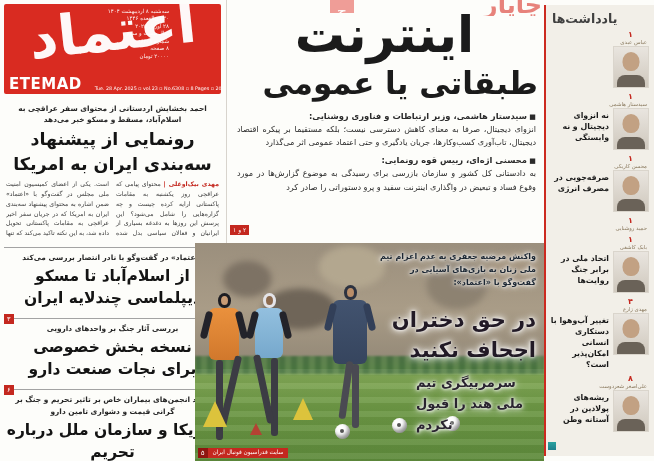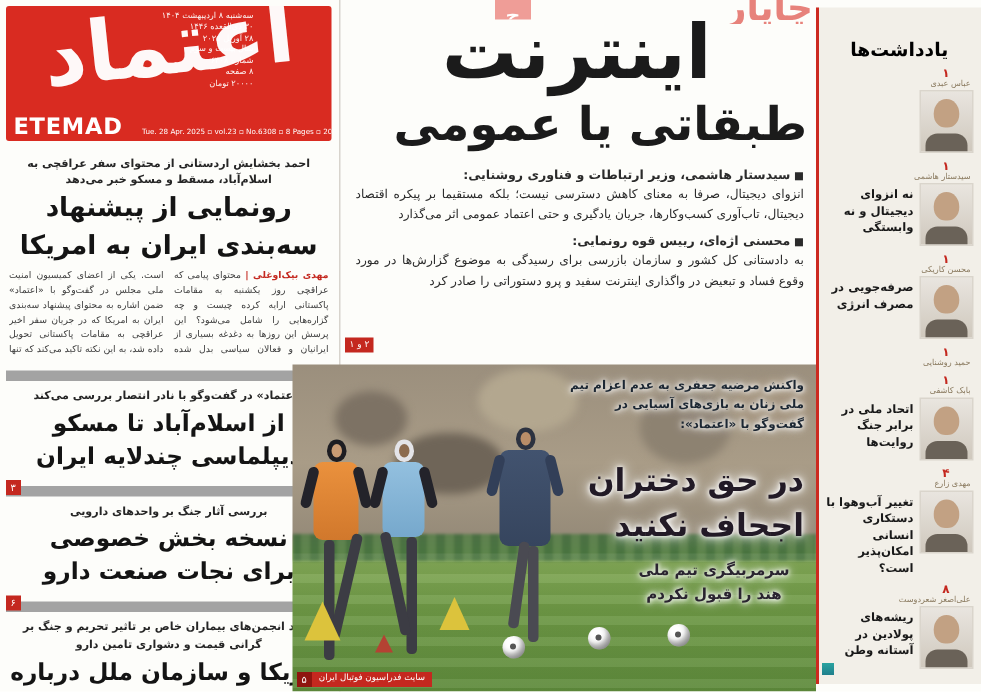--- a/index.html
+++ b/index.html
@@ -15,21 +15,21 @@
   
   .masthead{position:relative;height:90px;background:#d92b21;margin:4px 0 5px;border-radius:2px;overflow:hidden;color:#fff;}
   .mast-logo{position:absolute;top:-4px;right:0;left:0;text-align:center;font-weight:bold;font-size:56px;line-height:1.1;transform:rotate(-6deg);letter-spacing:-2px;opacity:.97;}
   .mast-dates{position:absolute;top:4px;right:52px;text-align:right;font-size:5.5px;line-height:1.35;z-index:2;opacity:.95;}
   .mast-dates div{white-space:nowrap;}
   .mast-strip{position:absolute;bottom:2px;left:5px;right:5px;display:flex;align-items:flex-end;gap:13px;direction:ltr;z-index:2;}
   .mast-strip .en{font-size:15px;font-weight:bold;letter-spacing:.5px;line-height:1;}
   .mast-strip .info{font-size:4.8px;padding-bottom:1px;white-space:nowrap;}
 
   
-  .story{position:relative;border-bottom:7px solid #a3a3a3;padding:4px 2px 8px;text-align:center;}
+  .story{position:relative;border-bottom:1px solid #a3a3a3;padding:4px 2px 8px;text-align:center;}
   .story:last-child{border-bottom:none;}
   .kicker{font-size:7.4px;font-weight:bold;color:#262626;line-height:1.5;}
   .hl-lg{font-size:17.5px;font-weight:bold;color:#141414;line-height:1.4;margin:2px 0 1px;}
   .hl-md{font-size:15.5px;font-weight:bold;color:#141414;line-height:1.42;margin:2px 0 1px;}
   .body2col{direction:rtl;column-count:2;column-gap:7px;font-size:6.2px;line-height:1.58;text-align:justify;color:#3c3c3c;margin-top:3px;height:60px;overflow:hidden;}
   .red{color:#c4281f;font-weight:bold;}
   .pagebadge{position:absolute;left:0;bottom:-6px;background:#c4281f;color:#fff;font-size:6.5px;line-height:1;padding:2px 3px;z-index:3;}
   .story:last-child .pagebadge{bottom:0;}
 
   
@@ -88,29 +88,29 @@
   .cone{position:absolute;width:0;height:0;border-left:12px solid transparent;border-right:12px solid transparent;border-bottom:26px solid #dcc33c;z-index:2;}
   .cone.c2{left:98px;top:155px;border-left-width:10px;border-right-width:10px;border-bottom-width:22px;}
   .cone.c3{left:55px;top:180px;border-left-width:6px;border-right-width:6px;border-bottom-width:12px;border-bottom-color:#b44233;}
   .ball{position:absolute;width:15px;height:15px;border-radius:50%;z-index:2;
     background:radial-gradient(circle at 35% 30%,#ffffff 0 40%,#d3d3d3 70%,#9a9a9a);box-shadow:inset -2px -3px 4px rgba(0,0,0,.3);}
   .ball::after{content:"";position:absolute;left:5px;top:5px;width:4px;height:4px;border-radius:50%;background:#555;}
   .ph-kicker{position:absolute;top:8px;right:8px;width:158px;z-index:3;font-size:8px;font-weight:bold;color:#1c2733;text-align:right;line-height:1.6;
     text-shadow:0 0 3px #fff,0 0 5px #fff,0 0 8px rgba(255,255,255,.95);}
   .ph-headline{position:absolute;top:62px;right:8px;z-index:3;font-size:21px;font-weight:bold;color:#221a26;text-align:right;line-height:1.45;
     text-shadow:0 0 3px #fff,0 0 6px #fff,0 0 10px rgba(255,255,255,.95);}
-  .ph-sub{position:absolute;top:130px;right:8px;width:120px;z-index:3;font-size:10px;font-weight:bold;color:#2a2430;text-align:center;line-height:1.6;
+  .ph-sub{position:absolute;top:130px;right:8px;width:120px;z-index:3;font-size:13px;font-weight:bold;color:#2a2430;text-align:left;line-height:1.6;
     text-shadow:0 0 3px #fff,0 0 5px #fff,0 0 8px rgba(255,255,255,.9);}
   .photo-cap{position:absolute;left:3px;bottom:3px;display:flex;direction:ltr;z-index:4;}
   .cap-num{background:#8f150f;color:#fff;font-size:6.5px;padding:2px 3px;line-height:1;}
   .cap-text{background:#c4281f;color:#fff;font-size:5.8px;padding:2.2px 5px;line-height:1;direction:rtl;}
 
   
   .sidebar{width:110px;background:#f2efe8;border-left:2px solid #cc2a20;margin:5px 0;padding:2px 5px 2px 4px;direction:rtl;position:relative;}
-  .sb-title{color:#000000;font-weight:bold;font-size:12.5px;text-align:center;margin:18px 2px 5px;}
+  .sb-title{color:#404040;font-weight:bold;font-size:12.5px;text-align:left;margin:4px 2px 5px;}
   .note{margin-bottom:4.5px;}
   .note-num{color:#c4281f;font-weight:bold;font-size:8px;text-align:right;padding-left:0;padding-right:16px;line-height:1;}
   .note-name{color:#8a7a5f;font-size:5.4px;text-align:right;margin:1px 2px 1px 0;line-height:1;}
   .note-row{display:flex;gap:4px;align-items:flex-start;}
   .note-photo{width:36px;height:42px;flex:0 0 36px;background:linear-gradient(#e9e5df,#cfc8bd);border:1px solid #dad5cc;position:relative;overflow:hidden;}
   .note-photo::before{content:"";position:absolute;top:5px;left:50%;transform:translateX(-50%);width:17px;height:19px;border-radius:50% 50% 46% 46%;background:#c2a183;}
   .note-photo::after{content:"";position:absolute;bottom:0;left:50%;transform:translateX(-50%);width:28px;height:12px;border-radius:8px 8px 0 0;background:#6a6258;}
   .note-title{flex:1;font-size:7.8px;font-weight:bold;color:#191919;text-align:right;line-height:1.42;margin-top:2px;}
   .teal-mark{position:absolute;bottom:6px;left:2px;width:8px;height:8px;background:linear-gradient(#2aa3a0,#1f7f8c);}
 </style>

